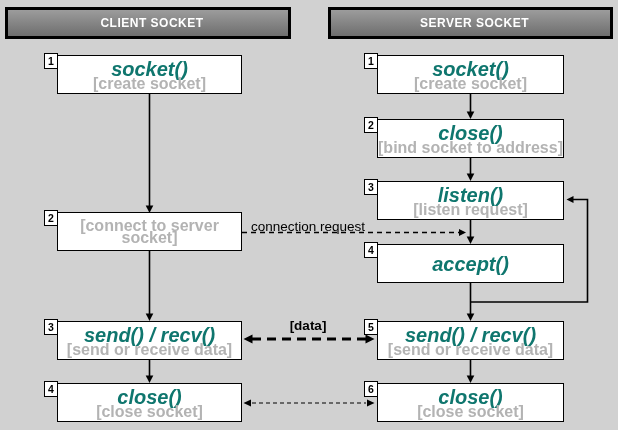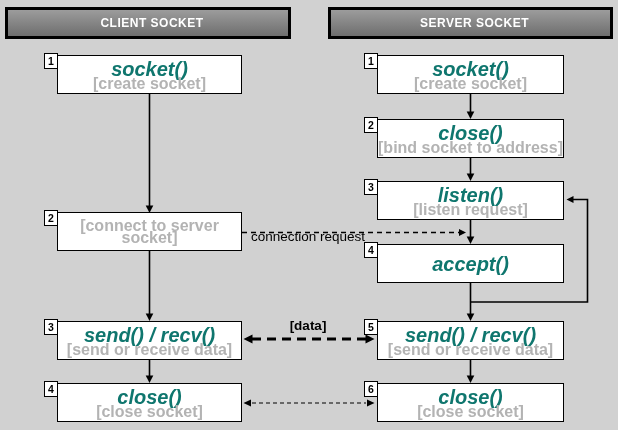--- a/index.html
+++ b/index.html
@@ -137,18 +137,18 @@
     <div class="tab">5</div>
     <div class="title">send() / recv()</div>
     <div class="subtitle">[send or receive data]</div>
   </div>
   <div class="step" style="left:377px; top:383px; width:187px;">
     <div class="tab">6</div>
     <div class="title">close()</div>
     <div class="subtitle">[close socket]</div>
   </div>
 
-  <div class="lbl" style="left:238px; top:230px;">connection request</div>
+  <div class="lbl" style="left:238px; top:220px;">connection request</div>
   <div class="lbl bold" style="left:238px; top:319px;text-align:center;">[data]</div>
   <div class="lbl" style="left:238px; top:388px;">
   </div>
 
 </div>
 
 </body></html>

